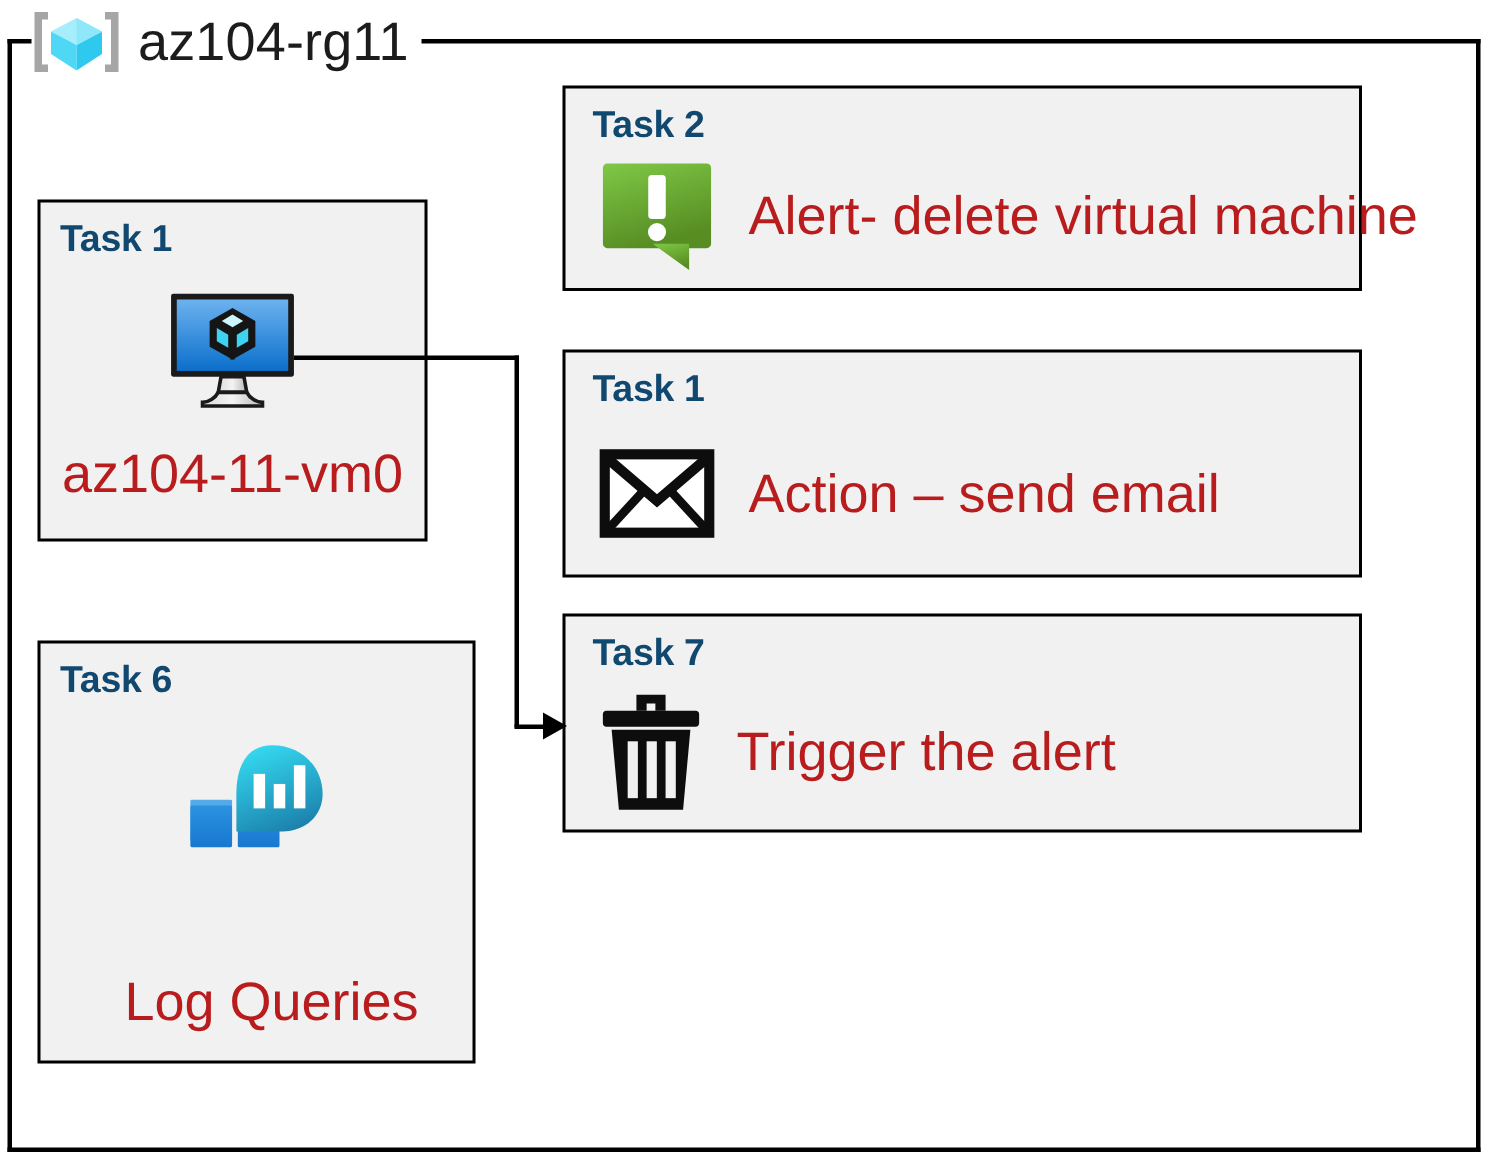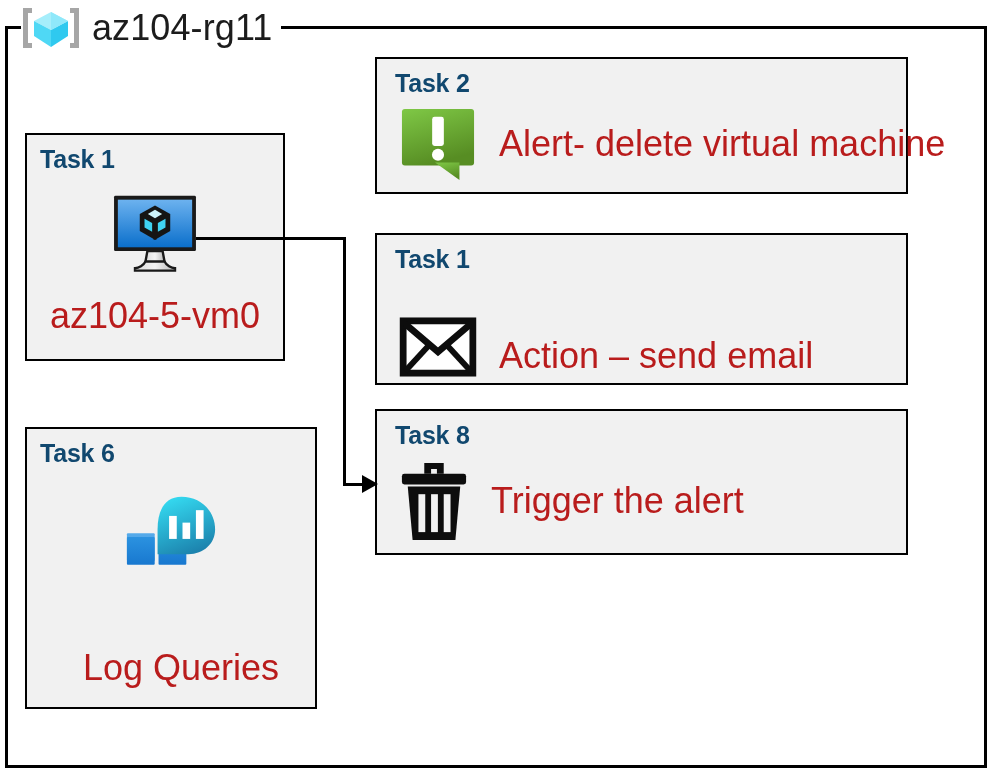--- a/index.html
+++ b/index.html
@@ -84,21 +84,21 @@
   #task2 { top: 57px;  height: 137px; }
   #task3 { top: 233px; height: 152px; }
   #task4 { top: 409px; height: 146px; }
   #task5 { top: 590px; height: 146px; }
   .task-right .task-title { left: 18px; top: 10px; }
   .right-row {
     position: absolute; left: 22px; right: 10px; top: 46px; bottom: 6px;
     display: flex; align-items: center; gap: 22px;
   }
   #task2 .right-row { top: 42px; }
-  #task3 .right-row { top: 46px; align-items: flex-end; }
+  #task3 .right-row { top: 46px; }
   #task4 .right-row { top: 44px; }
   #task5 .right-row { top: 44px; }
   .icon-slot { flex: 0 0 auto; display: flex; align-items: center; justify-content: center; }
 
   
   .conn { position: absolute; background: #000; }
   .conn-h1 { left: 196px; top: 237px; width: 150px; height: 2.5px; }
   .conn-v  { left: 343px; top: 237px; width: 2.5px; height: 248px; }
   .conn-h2 { left: 343px; top: 483px; width: 26px; height: 2.5px; }
   .conn-arrow {
@@ -167,21 +167,21 @@
             <path d="M0 -18 L16 -9 L16 9 L0 18 L-16 9 L-16 -9 Z" fill="#151515"></path>
             <path d="M0 -13.5 L7.5 -9 L0 -4.5 L-7.5 -9 Z" fill="#cdf3fb"></path>
             <path d="M-11 -4 L-3 0.6 L-3 9.8 L-11 5.2 Z" fill="#3fd3f2"></path>
             <path d="M11 -4 L11 5.2 L3 9.8 L3 0.6 Z" fill="#3fd3f2"></path>
             <rect x="-1.6" y="11" width="3.2" height="7" fill="#151515"></rect>
           </g>
         </svg>
       </span>
     </div>
     <div class="left-caption-wrap">
-      <span class="task-caption">az104-5-vm0</span>
+      <span class="task-caption">az104-11-vm0</span>
     </div>
   </div>
 
   <div class="task-box" id="task6">
     <div class="task-title">Task 6</div>
     <div class="left-icon-wrap">
       <span class="icon-slot">
         <svg viewBox="0 0 104 96" width="100" height="92" aria-hidden="true">
           <defs>
             <linearGradient id="laTeal" x1="0.2" y1="0" x2="0.6" y2="1">
@@ -245,21 +245,21 @@
           <path d="M6 7 L40 36 L74 7" fill="none" stroke="#0d0d0d" stroke-width="7"></path>
           <path d="M6 56 L30 30" fill="none" stroke="#0d0d0d" stroke-width="6"></path>
           <path d="M74 56 L50 30" fill="none" stroke="#0d0d0d" stroke-width="6"></path>
         </svg>
       </span>
       <span class="task-caption">Action – send email</span>
     </div>
   </div>
 
   <div class="task-box task-right" id="task4">
-    <div class="task-title">Task 8</div>
+    <div class="task-title">Task 7</div>
     <div class="right-row">
       <span class="icon-slot">
         <svg viewBox="0 0 72 86" width="70" height="84" aria-hidden="true">
 
           <path d="M26 4 L46 4 L46 15 L39 15 L39 10 L33 10 L33 15 L26 15 Z" fill="#0d0d0d"></path>
 
           <rect x="3" y="15" width="66" height="11" rx="2.5" fill="#0d0d0d"></rect>
 
           <path d="M9 28 L63 28 L58 83 L14 83 Z" fill="#0d0d0d"></path>
 

